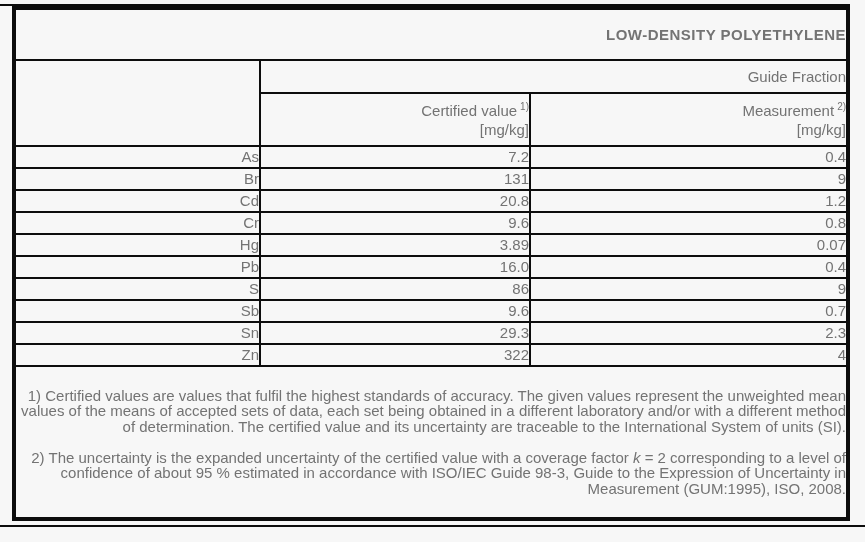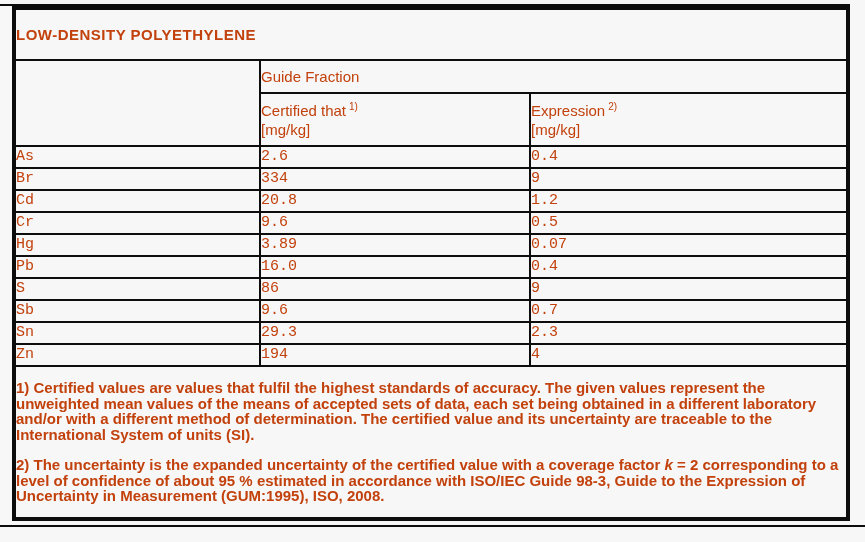--- a/index.html
+++ b/index.html
@@ -31,25 +31,25 @@
     left: 12px;
     top: 6px;
     width: 834px;
     border-collapse: collapse;
     table-layout: fixed;
     background: #f7f7f7;
     border: 4px solid #0d0d0d;
   }
   table.cert td {
     border: 2px solid #0d0d0d;
-    text-align: left;
+    text-align: right;
     vertical-align: middle;
     padding: 0;
     font-size: 15px;
-    color: #c2410c;
+    color: #737373;
   }
   td.title-cell {
     height: 49px;
     font-size: 23px;
     font-weight: bold;
     letter-spacing: 0.5px;
   }
   td.group-header-cell {
     height: 31px;
     font-size: 15px;
@@ -61,31 +61,30 @@
   }
   td.col-header-cell sup {
     font-size: 10px;
     line-height: 0;
     margin-left: 3px;
   }
   td.data-cell {
     height: 20px;
     line-height: 20px;
     font-size: 15px;
-    font-family: Liberation Mono, monospace;
   }
   td.footnote-cell {
     height: 150px;
     vertical-align: top;
     text-align: justify;
     padding: 7px 10px 6px 10px;
     font-size: 13.5px;
     line-height: 15.6px;
   }
-  .footnote-para { margin: 0 0 0 0; font-weight: bold; }
+  .footnote-para { margin: 0 0 0 0; }
   .footnote-para + .footnote-para { margin-top: 15px; }
   .italic-var { font-style: italic; }
 </style>
 </head>
 <body>
 
 <div class="page">
   <div class="page-rule top"></div>
   <div class="page-rule bottom"></div>
 
@@ -100,48 +99,48 @@
         <td class="title-cell" colspan="3">LOW-DENSITY POLYETHYLENE</td>
       </tr>
 
       <tr>
         <td rowspan="2"></td>
         <td class="group-header-cell" colspan="2">Guide Fraction</td>
       </tr>
 
       <tr>
         <td class="col-header-cell">
-          <div><span>Certified that</span><sup>1)</sup></div>
+          <div><span>Certified value</span><sup>1)</sup></div>
           <div>[mg/kg]</div>
         </td>
         <td class="col-header-cell">
-          <div><span>Expression</span><sup>2)</sup></div>
+          <div><span>Measurement</span><sup>2)</sup></div>
           <div>[mg/kg]</div>
         </td>
       </tr>
 
       <tr>
         <td class="data-cell">As</td>
-        <td class="data-cell">2.6</td>
+        <td class="data-cell">7.2</td>
         <td class="data-cell">0.4</td>
       </tr>
       <tr>
         <td class="data-cell">Br</td>
-        <td class="data-cell">334</td>
+        <td class="data-cell">131</td>
         <td class="data-cell">9</td>
       </tr>
       <tr>
         <td class="data-cell">Cd</td>
         <td class="data-cell">20.8</td>
         <td class="data-cell">1.2</td>
       </tr>
       <tr>
         <td class="data-cell">Cr</td>
         <td class="data-cell">9.6</td>
-        <td class="data-cell">0.5</td>
+        <td class="data-cell">0.8</td>
       </tr>
       <tr>
         <td class="data-cell">Hg</td>
         <td class="data-cell">3.89</td>
         <td class="data-cell">0.07</td>
       </tr>
       <tr>
         <td class="data-cell">Pb</td>
         <td class="data-cell">16.0</td>
         <td class="data-cell">0.4</td>
@@ -156,21 +155,21 @@
         <td class="data-cell">9.6</td>
         <td class="data-cell">0.7</td>
       </tr>
       <tr>
         <td class="data-cell">Sn</td>
         <td class="data-cell">29.3</td>
         <td class="data-cell">2.3</td>
       </tr>
       <tr>
         <td class="data-cell">Zn</td>
-        <td class="data-cell">194</td>
+        <td class="data-cell">322</td>
         <td class="data-cell">4</td>
       </tr>
 
       <tr>
         <td class="footnote-cell" colspan="3">
           <p class="footnote-para">1) Certified values are values that fulfil the highest standards of accuracy. The given values represent the unweighted mean values of the means of accepted sets of data, each set being obtained in a different laboratory and/or with a different method of determination. The certified value and its uncertainty are traceable to the International System of units (SI).</p>
           <p class="footnote-para"><span>2) The uncertainty is the expanded uncertainty of the certified value with a coverage factor </span><span class="italic-var">k</span><span> = 2 corresponding to a level of confidence of about 95 % estimated in accordance with ISO/IEC Guide 98-3, Guide to the Expression of Uncertainty in Measurement (GUM:1995), ISO, 2008.</span></p>
         </td>
       </tr>
     </tbody>

